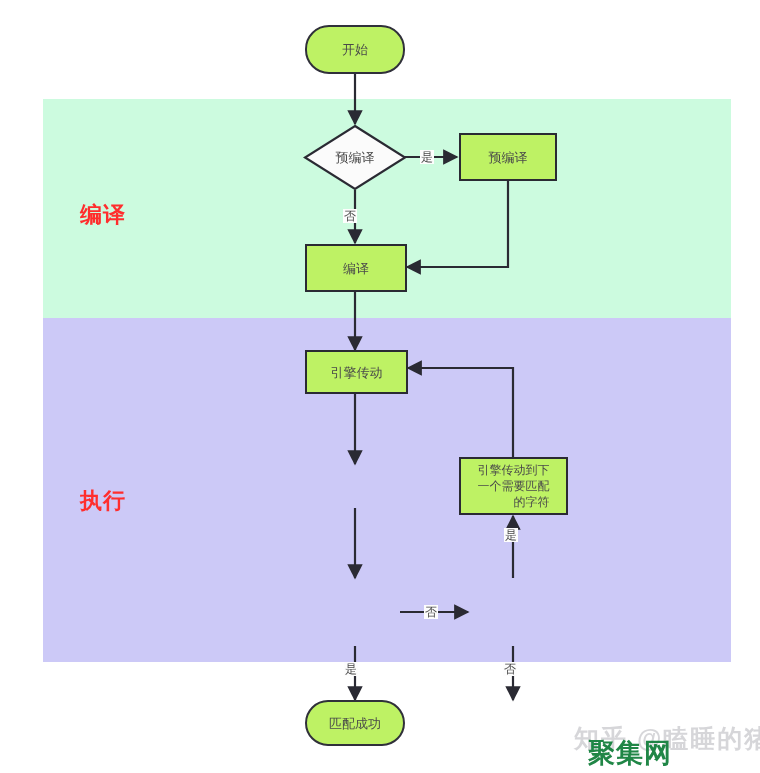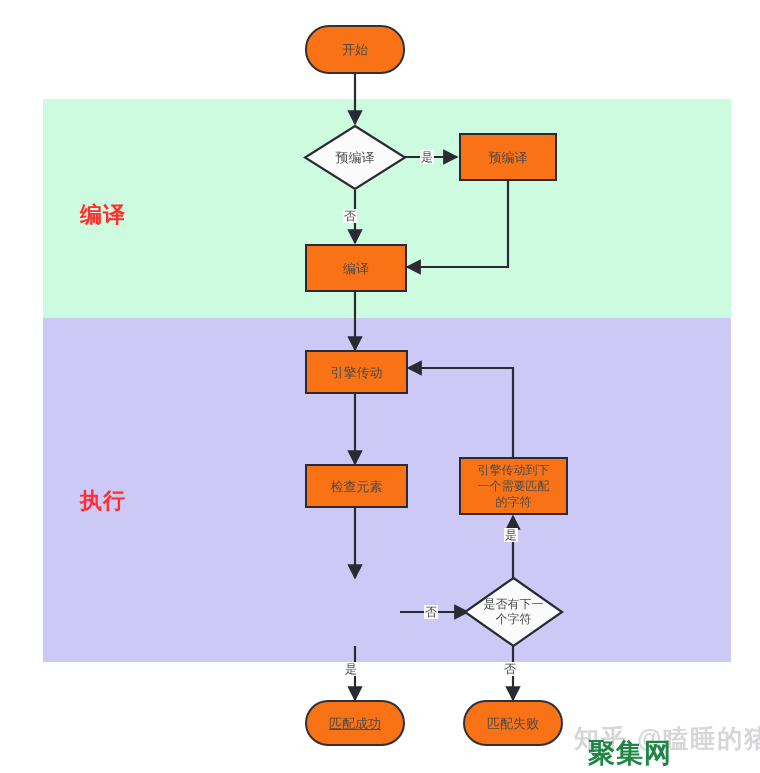--- a/index.html
+++ b/index.html
@@ -42,21 +42,21 @@
     font-weight: bold;
     letter-spacing: 1px;
     white-space: nowrap;
   }
   .band-label-compile { left: 80px; top: 200px; }
   .band-label-execute { left: 80px; top: 486px; }
 
   .node {
     position: absolute;
     box-sizing: border-box;
-    background: #f97316;
+    background: #bef264;
     border: 2px solid #2a2a33;
     display: flex;
     align-items: center;
     justify-content: center;
     text-align: center;
     color: #4a4a4a;
     font-size: 13px;
     line-height: 17px;
     z-index: 3;
   }
@@ -188,46 +188,33 @@
   </div>
 
   <div class="node process" style="left:305px; top:244px; width:102px; height:48px;">
     <span>编译</span>
   </div>
 
   <div class="node process" style="left:305px; top:350px; width:103px; height:44px;text-align:right;">
     <span>引擎传动</span>
   </div>
 
-  <div class="node process" style="left:305px; top:464px; width:103px; height:44px;">
-    <span>检查元素</span>
-  </div>
-
-  <div class="node process" style="left:459px; top:457px; width:109px; height:58px; white-space:pre-line; font-size:12px; line-height:16px;">
+
+  <div class="node process" style="left:459px; top:457px; width:109px; height:58px; white-space:pre-line; font-size:12px; line-height:16px;text-align:right;">
     <span>引擎传动到下
 一个需要匹配
 的字符</span>
   </div>
 
 
-  <div class="diamond-wrap" style="left:463px; top:576px; width:101px; height:72px;">
-    <svg width="101" height="72" viewBox="0 0 101 72">
-      <polygon points="50.5,2 99,36 50.5,70 2,36" fill="#fbfbfb" stroke="#2a2a33" stroke-width="2.2"></polygon>
-    </svg>
-    <div class="diamond-text" style="font-size:12px; line-height:15px;">是否有下一
-个字符</div>
-  </div>
-
-  <div class="node terminal" style="left:305px; top:700px; width:100px; height:46px;text-decoration:underline;">
+
+  <div class="node terminal" style="left:305px; top:700px; width:100px; height:46px;">
     <span>匹配成功</span>
   </div>
 
-  <div class="node terminal" style="left:463px; top:700px; width:100px; height:46px;">
-    <span>匹配失败</span>
-  </div>
 
   <div class="edge-label" style="left:420px; top:150px;">是</div>
   <div class="edge-label" style="left:343px; top:209px;">否</div>
   <div class="edge-label" style="left:424px; top:605px;">否</div>
   <div class="edge-label" style="left:344px; top:662px;">是</div>
   <div class="edge-label" style="left:504px; top:528px;">是</div>
   <div class="edge-label" style="left:503px; top:662px;">否</div>
 
   <div class="watermark wm-faint">知乎 @瞌睡的猪</div>
   <div class="watermark wm-brand">聚集网</div>

